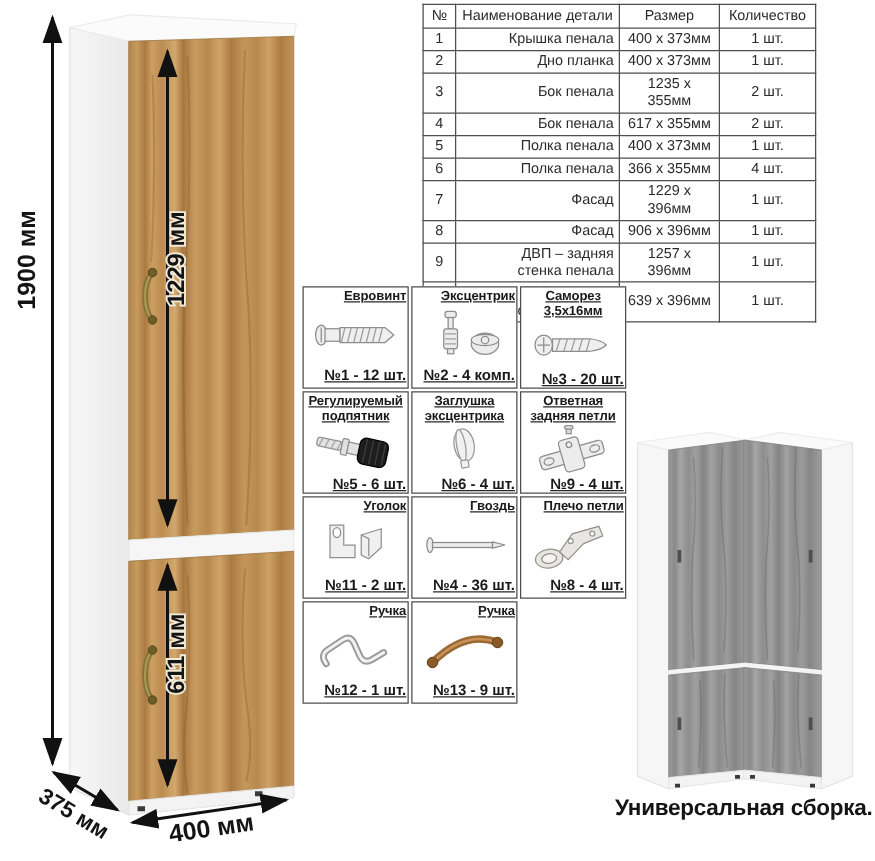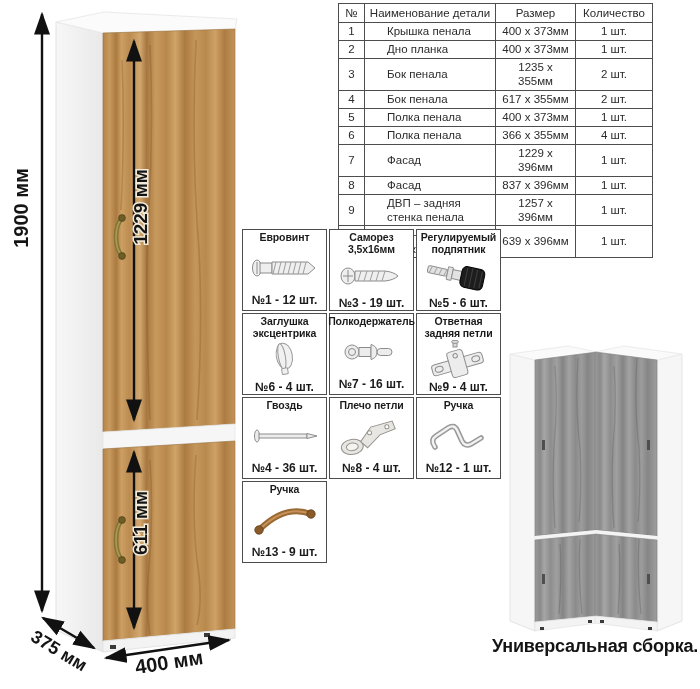--- a/index.html
+++ b/index.html
@@ -6,28 +6,28 @@
   .canvas{position:relative;width:700px;height:689px;background:#ffffff;overflow:hidden;
           font-family:"Liberation Sans",sans-serif;color:#262626;}
 
   
   .parts-table{position:absolute;left:338px;top:3px;border-collapse:collapse;
                font-size:11.5px;line-height:1.25;color:#2b2b2b;background:#fff;}
   .parts-table th,.parts-table td{border:1.4px solid #4d4d4d;padding:1px 4px;text-align:center;
                font-weight:400;white-space:normal;}
   .parts-table th{font-weight:400;height:16px;}
   .parts-table td{height:15px;}
-  .parts-table td.cell-name{text-align:left;padding-left:22px;}
+  .parts-table td.cell-name{text-align:right;padding-left:22px;}
   .col-num{width:26px;} .col-name{width:131px;} .col-size{width:80px;} .col-qty{width:77px;}
 
   
   .hardware-grid{position:absolute;left:242px;top:229px;display:grid;
                  grid-template-columns:repeat(3,85px);grid-auto-rows:82px;gap:2px;}
   .hw-cell{border:1.5px solid #4d4d4d;background:#fff;display:flex;flex-direction:column;
-           align-items:center;justify-content:space-between;padding:2px 1px;box-sizing:border-box;}
+           align-items:flex-end;justify-content:space-between;padding:2px 1px;box-sizing:border-box;text-decoration:underline;}
   .hw-title{font-size:10.5px;font-weight:bold;text-align:center;line-height:1.12;color:#1a1a1a;
             letter-spacing:-0.1px;}
   .hw-icon{flex:1;display:flex;align-items:center;justify-content:center;width:100%;}
   .hw-icon svg{max-width:74px;max-height:40px;}
   .hw-count{font-size:12px;font-weight:bold;color:#1a1a1a;padding-bottom:1px;}
 
   
   .cabinet-svg{position:absolute;left:0;top:0;}
   .dim-label{font-family:"Liberation Sans",sans-serif;font-weight:bold;fill:#141414;}
 
@@ -164,21 +164,21 @@
         </tr>
         <tr>
           <td>7</td>
           <td class="cell-name">Фасад</td>
           <td>1229 x 396мм</td>
           <td>1 шт.</td>
         </tr>
         <tr>
           <td>8</td>
           <td class="cell-name">Фасад</td>
-          <td>837 x 396мм</td>
+          <td>906 x 396мм</td>
           <td>1 шт.</td>
         </tr>
         <tr>
           <td>9</td>
           <td class="cell-name">ДВП – задняя стенка пенала</td>
           <td>1257 x 396мм</td>
           <td>1 шт.</td>
         </tr>
         <tr>
           <td>10</td>
@@ -199,32 +199,50 @@
               <line x1="8" y1="14" x2="8" y2="26"></line>
     <rect x="11" y="15" width="12" height="10"></rect>
               <path d="M23,14 h36 l7,6 -7,6 h-36 z"></path>
     <path d="M27,14 l-3,12 M32,14 l-3,12 M37,14 l-3,12 M42,14 l-3,12 M47,14 l-3,12 M52,14 l-3,12 M57,14 l-3,12" fill="none" stroke="#9e9e9e"></path>
             </g>
           </svg>
         </div>
         <div class="hw-count">№1 - 12 шт.</div>
       </div>
       <div class="hw-cell">
+        <div class="hw-title">Эксцентрик</div>
+        <div class="hw-icon">
+          <svg viewBox="0 0 72 40">
+            <g fill="#ececec" stroke="#8c8c8c" stroke-width="1">
+    <rect x="20" y="1" width="9" height="5" rx="2"></rect>
+              <rect x="22.5" y="6" width="4" height="9"></rect>
+    <rect x="19" y="15" width="11" height="16" rx="2"></rect>
+    <path d="M20,19 h9 M20,23 h9 M20,27 h9" fill="none" stroke="#9e9e9e"></path>
+    <rect x="22" y="31" width="5" height="4"></rect>
+    <ellipse cx="52" cy="27" rx="11" ry="8.5"></ellipse>
+              <ellipse cx="52" cy="24" rx="11" ry="4.5"></ellipse>
+              <circle cx="52" cy="24" r="3"></circle>
+            </g>
+          </svg>
+        </div>
+        <div class="hw-count">№2 - 4 комп.</div>
+      </div>
+      <div class="hw-cell">
         <div class="hw-title">Саморез 3,5х16мм</div>
         <div class="hw-icon">
           <svg viewBox="0 0 72 40">
             <g fill="#efefef" stroke="#8c8c8c" stroke-width="1">
     <ellipse cx="12" cy="20" rx="7" ry="8"></ellipse>
               <path d="M12,14 v12 M7,20 h10" fill="none"></path>
     <path d="M19,15 h30 q9,1 13,5 q-4,4 -13,5 h-30 z"></path>
     <path d="M25,15 l-3,10 M31,15 l-3,10 M37,15 l-3,10 M43,15 l-3,10 M49,15 l-3,10" fill="none" stroke="#9e9e9e"></path>
             </g>
           </svg>
         </div>
-        <div class="hw-count">№3 - 19 шт.</div>
+        <div class="hw-count">№3 - 20 шт.</div>
       </div>
       <div class="hw-cell">
         <div class="hw-title">Регулируемый подпятник</div>
         <div class="hw-icon">
           <svg viewBox="0 0 72 40">
             <g transform="rotate(12 36 20)">
     <g fill="#e2e2e2" stroke="#909090" stroke-width="1">
     <rect x="4" y="16" width="20" height="7" rx="2"></rect>
     <path d="M8,16 l-2,7 M13,16 l-2,7 M18,16 l-2,7 M23,16 l-2,7" fill="none" stroke="#a5a5a5"></path>
     <rect x="24" y="13" width="5" height="13" rx="1"></rect>
@@ -244,52 +262,51 @@
             <g fill="#f1f1f1" stroke="#9a9a9a" stroke-width="1" transform="rotate(-10 36 20)">
     <ellipse cx="36" cy="16" rx="8" ry="13"></ellipse>
               <ellipse cx="33.5" cy="16" rx="3.5" ry="13"></ellipse>
     <rect x="31" y="28" width="6" height="6" rx="1"></rect>
             </g>
           </svg>
         </div>
         <div class="hw-count">№6 - 4 шт.</div>
       </div>
       <div class="hw-cell">
-        <div class="hw-title">Полкодержатель</div>
-        <div class="hw-icon">
-          <svg viewBox="0 0 72 40">
-            <g fill="#ececec" stroke="#8c8c8c" stroke-width="1">
-    <circle cx="16" cy="20" r="7"></circle>
-              <circle cx="16" cy="20" r="3.5"></circle>
-    <rect x="23" y="15.5" width="12" height="9"></rect>
-    <path d="M35,12.5 q6,1.5 6,7.5 q0,6 -6,7.5 z"></path>
-    <rect x="41" y="16.5" width="15" height="7" rx="3.5"></rect>
-            </g>
-          </svg>
-        </div>
-        <div class="hw-count">№7 - 16 шт.</div>
-      </div>
-      <div class="hw-cell">
         <div class="hw-title">Ответная задняя петли</div>
         <div class="hw-icon">
           <svg viewBox="0 0 72 40">
             <g fill="#ececec" stroke="#8c8c8c" stroke-width="1" transform="rotate(-16 36 22)">
     <rect x="8" y="18" width="52" height="11" rx="3"></rect>
               <rect x="26" y="10" width="16" height="26" rx="3"></rect>
     <ellipse cx="15" cy="23.5" rx="4" ry="2.8"></ellipse>
               <ellipse cx="53" cy="23.5" rx="4" ry="2.8"></ellipse>
     <circle cx="34" cy="15" r="2.2"></circle>
             </g>
     <g fill="#dcdcdc" stroke="#909090" stroke-width="1">
               <rect x="30" y="1" width="4" height="6"></rect>
               <ellipse cx="32" cy="1.8" rx="3.4" ry="1.6"></ellipse>
             </g>
           </svg>
         </div>
         <div class="hw-count">№9 - 4 шт.</div>
+      </div>
+      <div class="hw-cell">
+        <div class="hw-title">Уголок</div>
+        <div class="hw-icon">
+          <svg viewBox="0 0 72 40">
+            <g fill="#f0f0f0" stroke="#8f8f8f" stroke-width="1">
+    <path d="M15,4 h11 v16 h9 v10 h-20 z"></path>
+              <ellipse cx="20.5" cy="10" rx="3" ry="4" fill="#fff"></ellipse>
+    <path d="M40,12 l16,-5 v15 l-10,9 -6,-3 z"></path>
+              <path d="M40,12 l6,3 v14" fill="none"></path>
+            </g>
+          </svg>
+        </div>
+        <div class="hw-count">№11 - 2 шт.</div>
       </div>
       <div class="hw-cell">
         <div class="hw-title">Гвоздь</div>
         <div class="hw-icon">
           <svg viewBox="0 0 72 40">
             <g fill="#ececec" stroke="#8c8c8c" stroke-width="1">
     <ellipse cx="8" cy="20" rx="2.5" ry="6"></ellipse>
               <rect x="10" y="18" width="48" height="4"></rect>
     <path d="M58,17.5 L68,20 L58,22.5 z"></path>
             </g>

